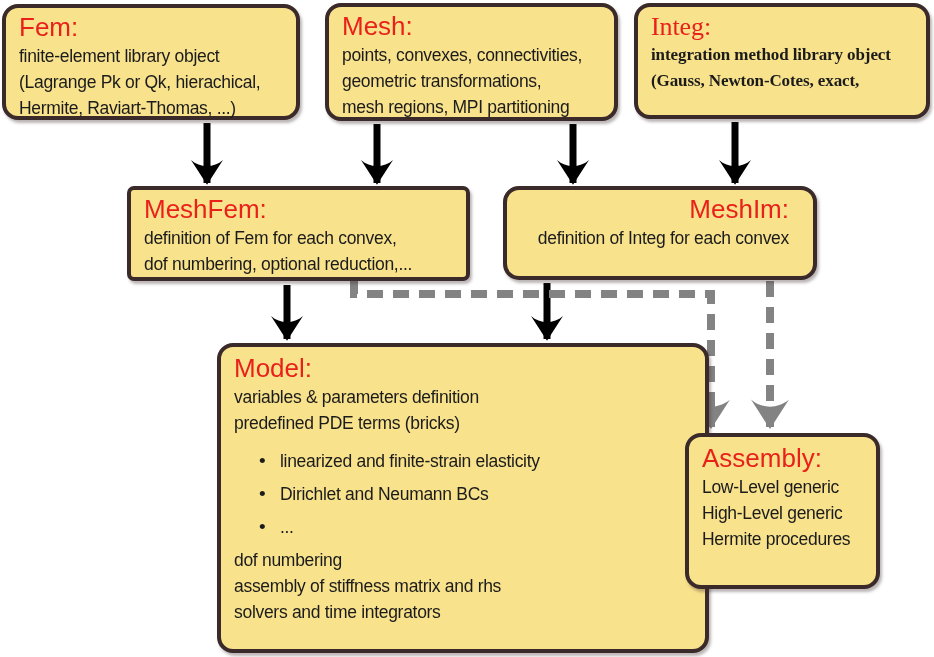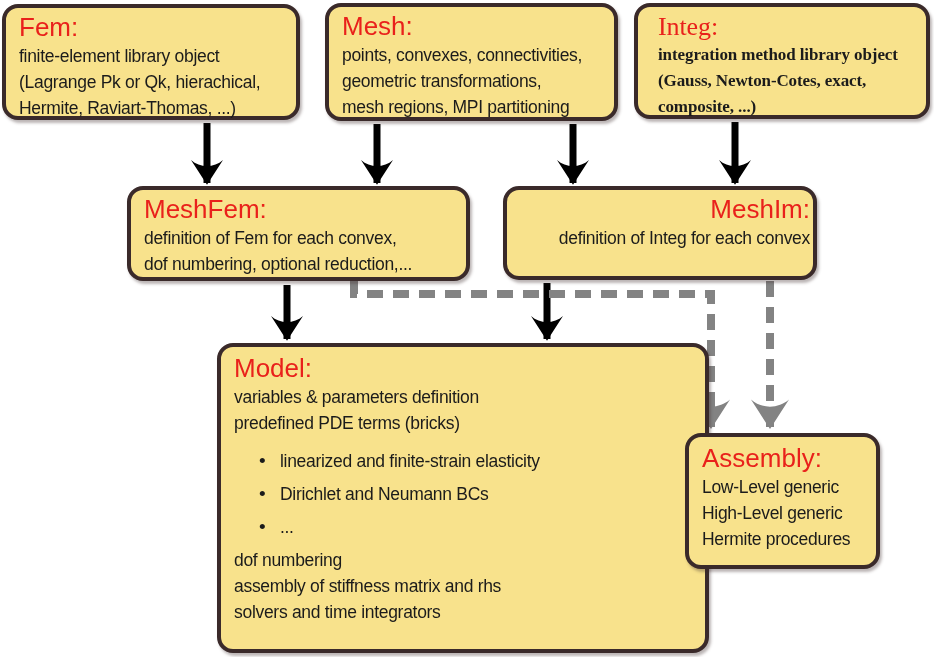--- a/index.html
+++ b/index.html
@@ -5,34 +5,34 @@
   html,body{margin:0;padding:0;background:#ffffff;}
   .stage{
     position:relative;width:934px;height:657px;overflow:hidden;background:#ffffff;
     font-family:"Liberation Sans", sans-serif;
   }
   .arrows{position:absolute;left:0;top:0;width:934px;height:657px;}
   .box{
     position:absolute;box-sizing:border-box;
     background:#F8E28C;border:4px solid #3A2A2A;border-radius:16px;
     box-shadow:2px 3px 3px rgba(60,42,42,0.35);
-    padding:4px 3px 4px 13px;
+    padding:4px 24px 4px 13px;
   }
   .box-title{font-size:26px;line-height:31px;color:#E9211B;white-space:nowrap;}
   .box-line{font-size:17.5px;line-height:26px;color:#1b1b1b;letter-spacing:-0.3px;white-space:nowrap;}
-  .serif .box-title,.serif .box-line{font-family:"Liberation Serif", serif;letter-spacing:-0.1px;margin-left:7px;}
+  .serif .box-title,.serif .box-line{font-family:"Liberation Serif", serif;letter-spacing:-0.1px;}
   .serif .box-line{font-size:17px;font-weight:bold;}
 
   #box-fem{left:2px;top:4px;width:298px;height:116px;}
   #box-mesh{left:325px;top:3px;width:293px;height:118px;}
   #box-integ{left:634px;top:3px;width:296px;height:116px;}
-  #box-meshfem{left:127px;top:186px;width:343px;height:95px;}
+  #box-meshfem{left:127px;top:186px;width:343px;height:95px;border-radius:7px;}
   #box-meshim{left:503px;top:186px;width:314px;height:94px;text-align:right;}
   #box-model{left:217px;top:343px;width:492px;height:310px;padding-top:6px;}
-  #box-assembly{left:685px;top:433px;width:195px;height:136px;padding-top:6px;}
+  #box-assembly{left:685px;top:433px;width:195px;height:156px;padding-top:6px;}
 
   .bullet-list{list-style:none;margin:12px 0 4px 0;padding:0;}
   .bullet-list li{
     position:relative;margin:0 0 7px 46px;
     font-size:17.5px;line-height:26px;color:#1b1b1b;letter-spacing:-0.3px;white-space:nowrap;
   }
   .bullet-list li::before{content:"\2022";position:absolute;left:-21px;font-size:19px;}
 </style>
 </head>
 <body>
@@ -76,21 +76,20 @@
     <div class="box-title">Mesh:</div>
     <div class="box-line">points, convexes, connectivities,</div>
     <div class="box-line">geometric transformations,</div>
     <div class="box-line">mesh regions, MPI partitioning</div>
   </div>
 
   <div class="box serif" id="box-integ">
     <div class="box-title">Integ:</div>
     <div class="box-line">integration method library object</div>
     <div class="box-line">(Gauss, Newton-Cotes, exact,</div>
-    <div class="box-line">composite, ...)</div>
   </div>
 
   <div class="box" id="box-meshfem">
     <div class="box-title">MeshFem:</div>
     <div class="box-line">definition of Fem for each convex,</div>
     <div class="box-line">dof numbering, optional reduction,...</div>
   </div>
 
   <div class="box" id="box-meshim">
     <div class="box-title">MeshIm:</div>

